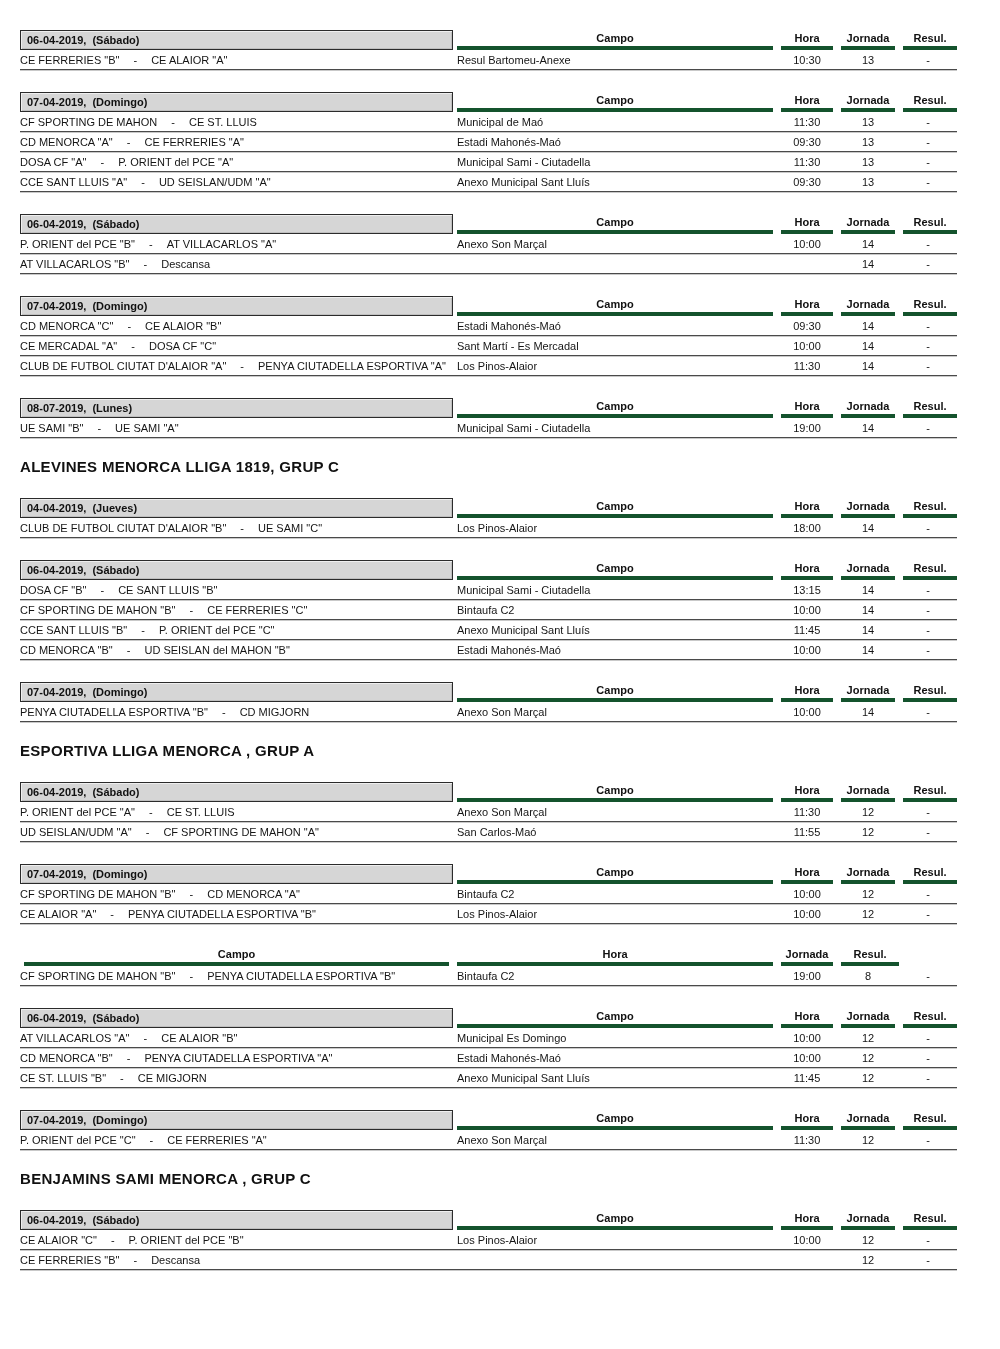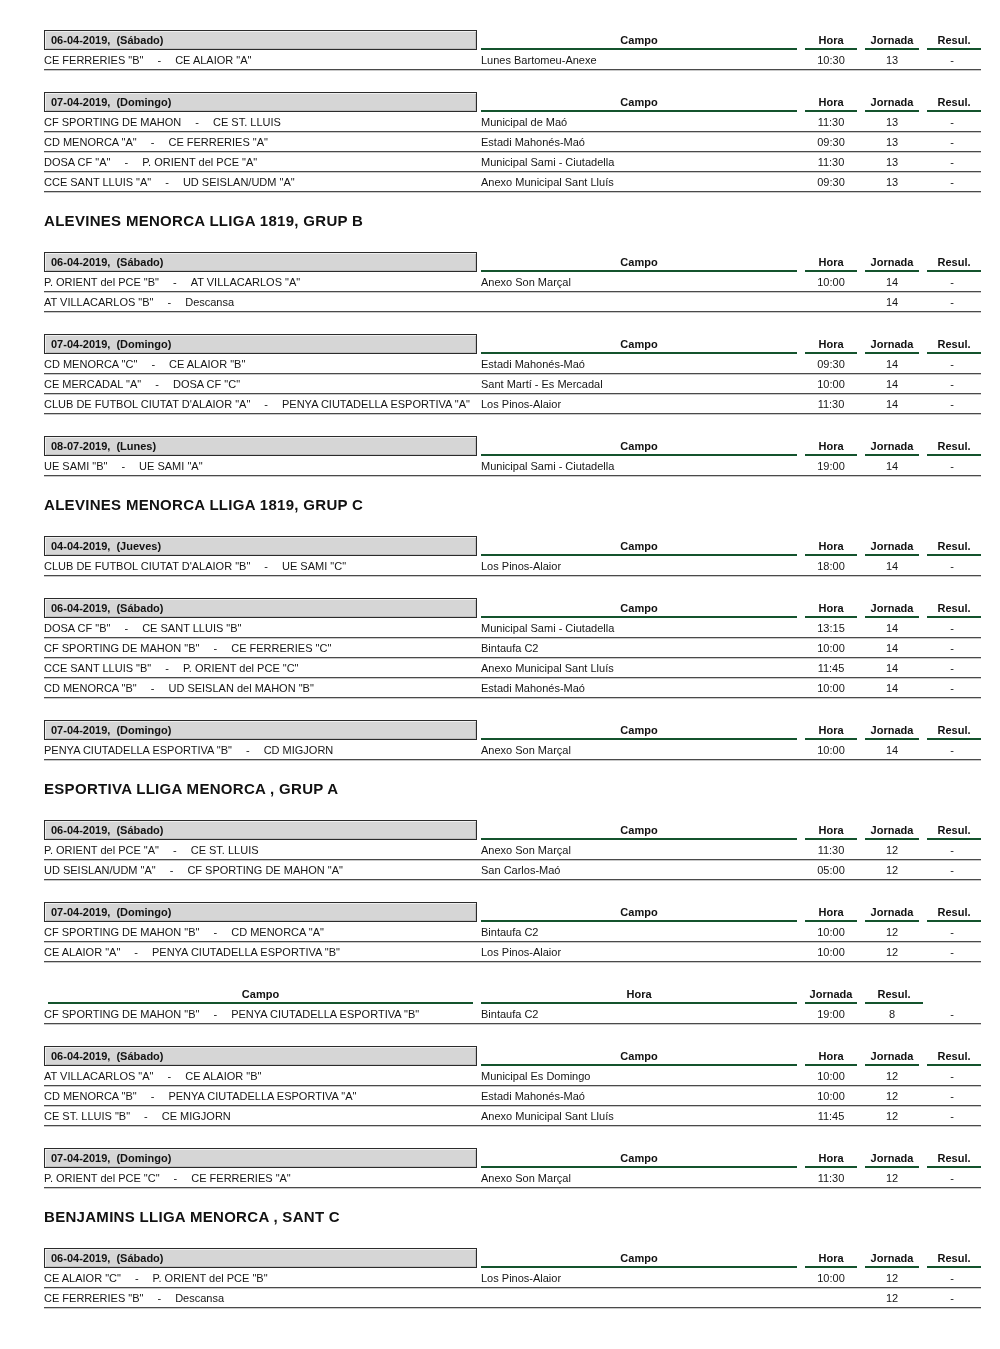--- a/index.html
+++ b/index.html
@@ -2,21 +2,21 @@
 <html><head>
 <meta charset="utf-8">
 <style>
   html, body { margin: 0; padding: 0; background: #ffffff; }
   body {
     width: 1000px; height: 1349px; overflow: hidden;
     font-family: "Liberation Sans", sans-serif;
     color: #151515;
     -webkit-font-smoothing: antialiased;
   }
-  .page { padding: 28px 30px 0 44px; }
+  .page { padding: 28px 30px 0 20px; }
 
   .section-title {
     font-size: 15px; font-weight: bold; letter-spacing: .3px;
     color: #111; margin: 14px 0 21px 0; line-height: 17px;
   }
 
   .fixture-table { width: 937px; margin-bottom: 20px; }
 
   .grid {
     display: grid;
@@ -29,21 +29,21 @@
     background: #d6d6d6;
     border: 1px solid #2b2b2b;
     box-shadow: inset 1px 1px 0 #efefef, inset -1px -1px 0 #bfbfbf;
     display: flex; align-items: center;
     padding: 0 6px;
   }
   .date-text { font-size: 11px; font-weight: bold; white-space: pre; color: #111; }
 
   .col-h {
     font-size: 11px; font-weight: bold; text-align: center;
-    border-bottom: 2px solid #14532d;
+    border-bottom: 4px solid #14532d;
     padding-bottom: 2px; margin: 0 4px; color: #111;
   }
   .col-resul { margin-right: 0; }
 
   .trow {
     height: 20px; box-sizing: border-box;
     align-items: center;
     font-size: 11px;
     border-bottom: 1px solid #4a4a4a;
     box-shadow: 0 1px 0 #c9c9c9;
@@ -70,21 +70,21 @@
       <div class="col-h col-jornada">Jornada</div>
       <div class="col-h col-resul">Resul.</div>
     </div>
     <div class="rows">
   <div class="grid trow">
     <div class="c-match">
       <span class="home">CE FERRERIES "B"</span>
       <span class="sep">-</span>
       <span class="away">CE ALAIOR "A"</span>
     </div>
-    <div class="c-campo">Lunes Bartomeu-Anexe</div>
+    <div class="c-campo">Resul Bartomeu-Anexe</div>
     <div class="c-hora">10:30</div>
     <div class="c-jornada">13</div>
     <div class="c-resul">-</div>
   </div>
 </div>
   </div>
 
   <div class="fixture-table">
     <div class="grid thead">
       <div class="date-box">
@@ -142,21 +142,20 @@
     <div class="c-hora">09:30</div>
     <div class="c-jornada">13</div>
     <div class="c-resul">-</div>
   </div>
 </div>
   </div>
 </div>
   </section>
 
   <section class="league-section">
-    <h2 class="section-title">ALEVINES MENORCA LLIGA 1819, GRUP B</h2>
     <div class="tables">
   <div class="fixture-table">
     <div class="grid thead">
       <div class="date-box">
         <span class="date-text">06-04-2019,  (Sábado)</span>
       </div>
       <div class="col-h col-campo">Campo</div>
       <div class="col-h col-hora">Hora</div>
       <div class="col-h col-jornada">Jornada</div>
       <div class="col-h col-resul">Resul.</div>
@@ -406,21 +405,21 @@
     <div class="c-resul">-</div>
   </div>
 
   <div class="grid trow">
     <div class="c-match">
       <span class="home">UD SEISLAN/UDM "A"</span>
       <span class="sep">-</span>
       <span class="away">CF SPORTING DE MAHON "A"</span>
     </div>
     <div class="c-campo">San Carlos-Maó</div>
-    <div class="c-hora">05:00</div>
+    <div class="c-hora">11:55</div>
     <div class="c-jornada">12</div>
     <div class="c-resul">-</div>
   </div>
 </div>
   </div>
 
   <div class="fixture-table">
     <div class="grid thead">
       <div class="date-box">
         <span class="date-text">07-04-2019,  (Domingo)</span>
@@ -553,21 +552,21 @@
     <div class="c-hora">11:30</div>
     <div class="c-jornada">12</div>
     <div class="c-resul">-</div>
   </div>
 </div>
   </div>
 </div>
   </section>
 
   <section class="league-section">
-    <h2 class="section-title">BENJAMINS LLIGA MENORCA , SANT C</h2>
+    <h2 class="section-title">BENJAMINS SAMI MENORCA , GRUP C</h2>
     <div class="tables">
   <div class="fixture-table">
     <div class="grid thead">
       <div class="date-box">
         <span class="date-text">06-04-2019,  (Sábado)</span>
       </div>
       <div class="col-h col-campo">Campo</div>
       <div class="col-h col-hora">Hora</div>
       <div class="col-h col-jornada">Jornada</div>
       <div class="col-h col-resul">Resul.</div>

